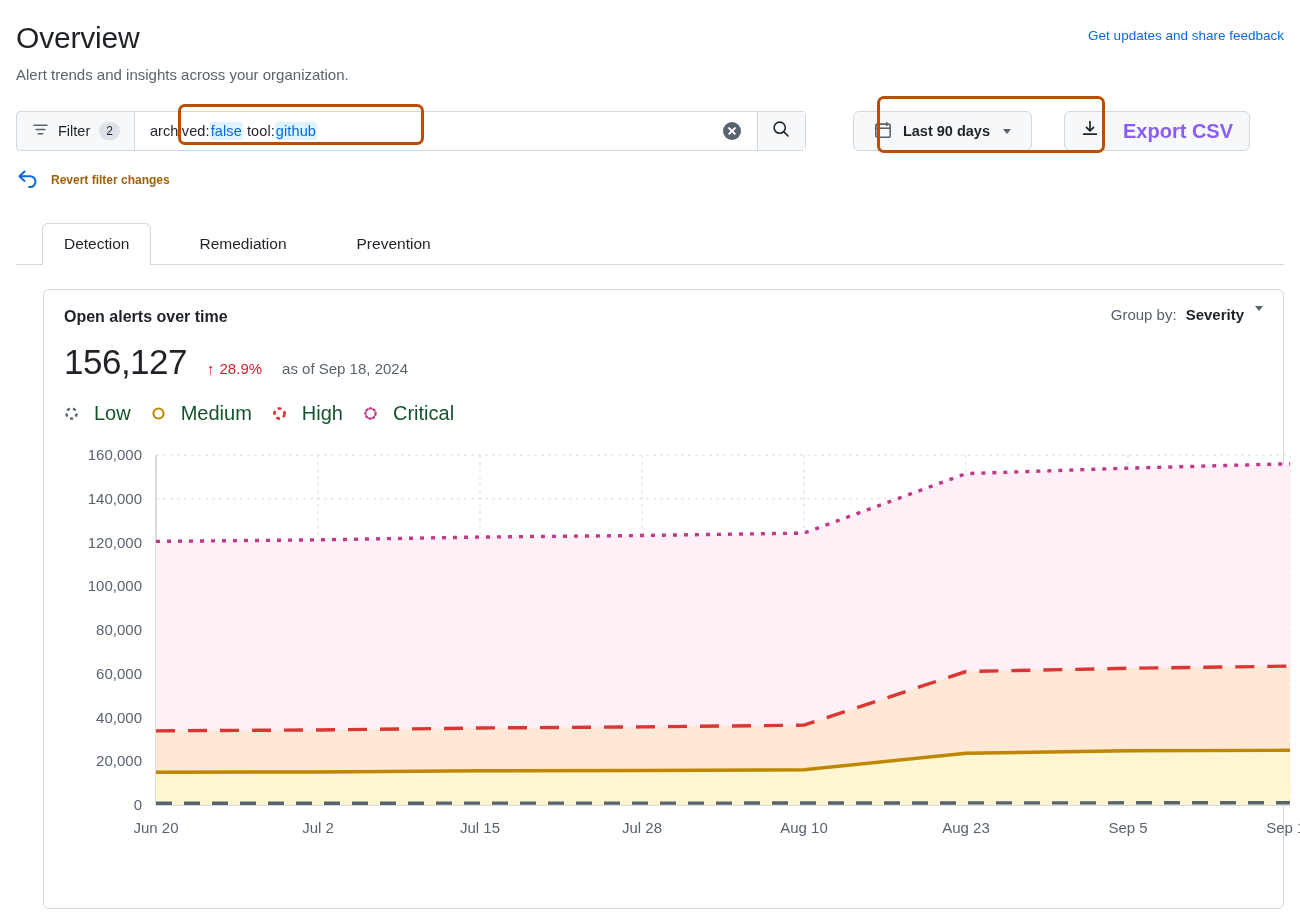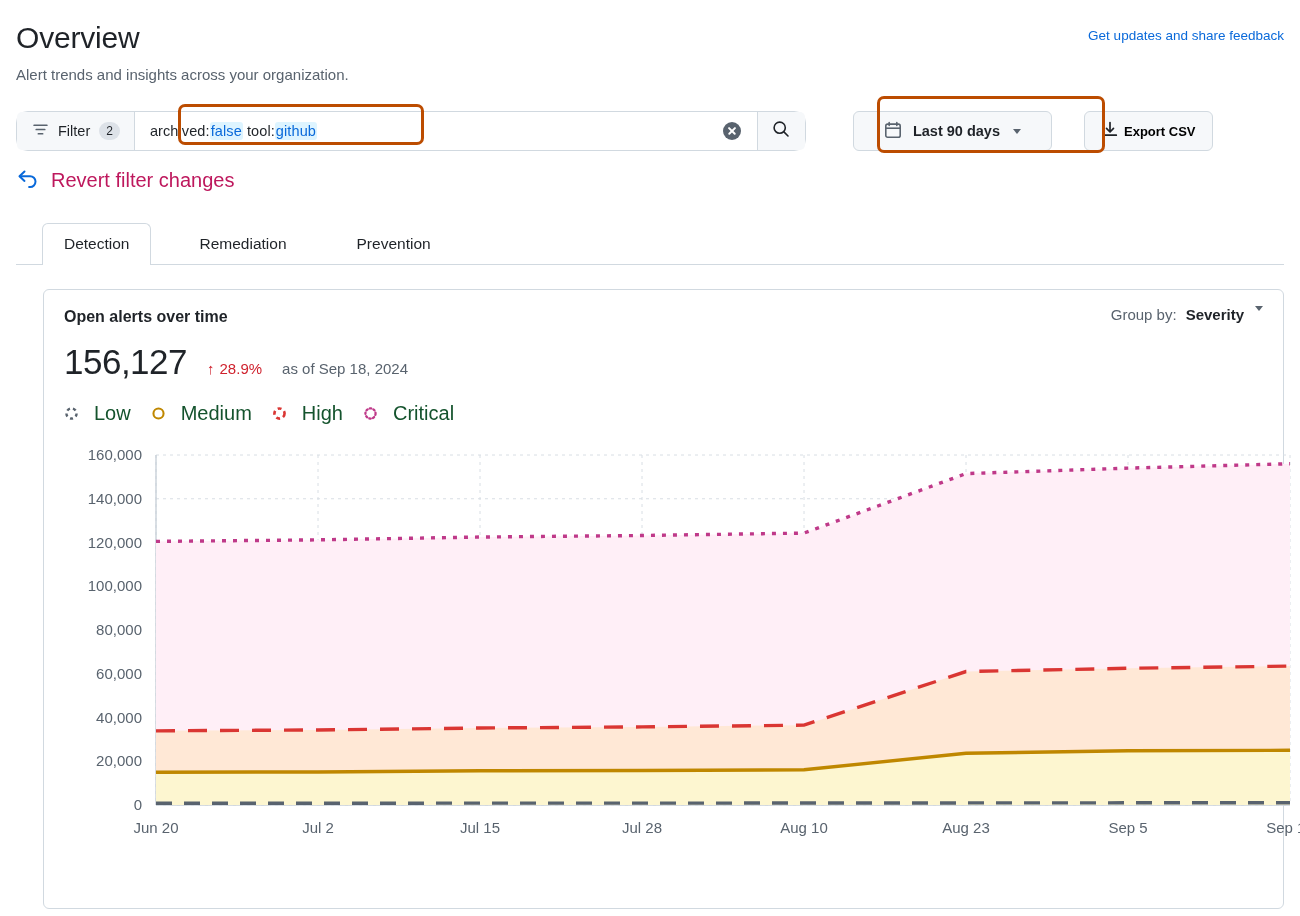--- a/index.html
+++ b/index.html
@@ -14,21 +14,21 @@
   .page { position: relative; width: 1300px; height: 916px; padding: 0 16px; }
 
   
   .header-row { display: flex; align-items: flex-start; justify-content: space-between; padding-top: 20px; }
   .page-title { font-size: 30px; font-weight: 400; letter-spacing: -0.2px; line-height: 36px; margin: 0; color: #1f2328; }
   .page-sub { font-size: 15px; color: #59636e; margin-top: 9px; line-height: 20px; }
   .feedback-link { font-size: 13.5px; color: #0969da; text-decoration: none; padding-top: 8px; white-space: nowrap; cursor: pointer; }
 
   
   .toolbar { display: flex; align-items: center; margin-top: 26px; height: 40px; }
-  .filter-group { display: flex; height: 40px; border: 1px solid #d1d9e0; border-radius: 12px; overflow: visible; background: #f6f8fa; position: relative; }
+  .filter-group { display: flex; height: 40px; border: 1px solid #d1d9e0; border-radius: 4px; overflow: visible; background: #f6f8fa; position: relative; }
   .filter-btn {
     display: flex; align-items: center; gap: 9px;
     padding: 0 14px 0 15px; height: 38px;
     background: #f6f8fa; font-size: 14.5px; color: #1f2328;
     border-right: 1px solid #d1d9e0; border-radius: 5px 0 0 5px; cursor: pointer;
   }
   .filter-count { background: #dde2e8; color: #1f2328; border-radius: 10px; font-size: 12px; padding: 1px 7px; line-height: 16px; }
   .search-wrap { position: relative; display: flex; align-items: center; width: 670px; background: #ffffff; }
   .search-text { padding-left: 15px; font-size: 14.5px; color: #1f2328; white-space: nowrap; flex: 1; cursor: text; letter-spacing: 0.1px; }
   .tok-val { color: #0969da; background: #ddf4ff; border-radius: 3px; padding: 1px 1px; }
@@ -39,34 +39,34 @@
   .clear-btn::before { transform: rotate(45deg); }
   .clear-btn::after { transform: rotate(-45deg); }
   .search-submit { width: 48px; height: 38px; background: #f6f8fa; border-left: 1px solid #d1d9e0; border-radius: 0 5px 5px 0; display: flex; align-items: center; justify-content: center; cursor: pointer; }
 
   
   .ring { position: absolute; border: 3px solid #bc4c00; border-radius: 7px; pointer-events: none; }
   #ring-search { left: 178px; top: 104px; width: 246px; height: 41px; background: transparent; }
   #ring-date   { left: 877px; top: 96px;  width: 228px; height: 57px; }
 
   .date-btn {
-    display: flex; align-items: center; gap: 11px; height: 40px; padding: 0 30px;
+    display: flex; align-items: center; gap: 11px; height: 40px; padding: 0 20px;
     margin-left: 47px; background: #f6f8fa; border: 1px solid #d1d9e0; border-radius: 6px;
     font-size: 14.5px; font-weight: 600; color: #1f2328; cursor: pointer;
   }
   .export-btn {
-    display: flex; align-items: center; gap: 5px; height: 40px; padding: 0 16px;
+    display: flex; align-items: center; gap: 24px; height: 40px; padding: 0 16px;
     margin-left: 32px; background: #f6f8fa; border: 1px solid #d1d9e0; border-radius: 6px;
-    font-size: 13px; font-weight: 600; color: #000000; cursor: pointer;
+    font-size: 20px; font-weight: 600; color: #8b5cf6; cursor: pointer;
   }
   .caret { width: 0; height: 0; border-left: 4.5px solid transparent; border-right: 4.5px solid transparent; border-top: 5px solid #59636e; margin-left: 2px; }
 
   
   .revert-row { display: flex; align-items: center; gap: 11px; margin-top: 16px; cursor: pointer; }
-  .revert-label { color: #be185d; font-size: 20px; font-weight: 400; }
+  .revert-label { color: #a16207; font-size: 12px; font-weight: 700; }
 
   
   .tabs { margin-top: 28px; display: flex; align-items: flex-end; height: 44px; position: relative; }
   .tabs::after { content: ""; position: absolute; left: 0; right: 0; bottom: 0; height: 1px; background: #d1d9e0; }
   .tab { padding: 11px 21px 12px; font-size: 15.5px; color: #1f2328; cursor: pointer; position: relative; z-index: 2; border: 1px solid transparent; border-bottom: none; border-radius: 6px 6px 0 0; margin-left: 26px; }
   .tab.active { background: #ffffff; border-color: #d1d9e0; }
   .tab.active::after { content:""; position:absolute; left:0; right:0; bottom:-1px; height:2px; background:#ffffff; }
 
   
   .card { margin-top: 24px; border: 1px solid #d1d9e0; border-radius: 6px; background: #fff; height: 620px; padding: 18px 20px 0 20px; position: relative; margin-left: 27px; }

